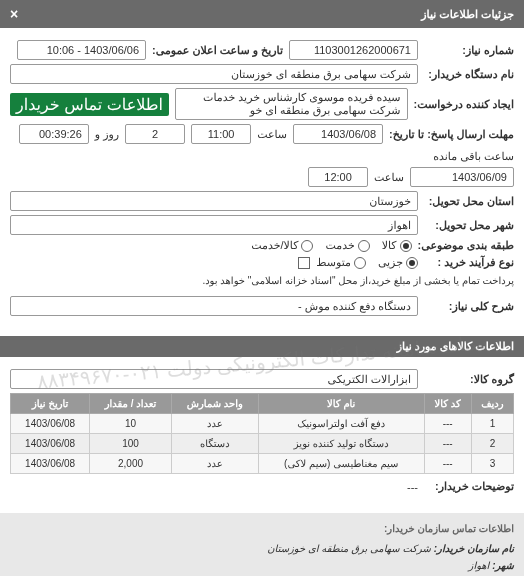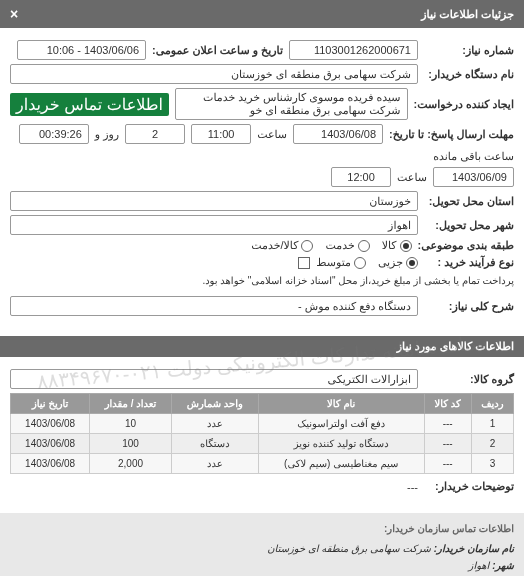--- a/index.html
+++ b/index.html
@@ -64,21 +64,21 @@
       <span class="field" style="width:90px">1403/06/08</span>
       <span>ساعت</span>
       <span class="field field-sm">11:00</span>
       <span class="field field-sm">2</span>
       <span>روز و</span>
       <span class="field" style="width:70px">00:39:26</span>
       <span>ساعت باقی مانده</span>
     </div>
 
     <div class="row">
-      <span class="field" style="width:81px">1403/06/09</span>
+      <span class="field" style="width:104px">1403/06/09</span>
       <span>ساعت</span>
       <span class="field field-sm">12:00</span>
     </div>
 
     <div class="row">
       <span class="label">استان محل تحویل:</span>
       <span class="field field-wide">خوزستان</span>
     </div>
 
     <div class="row">

